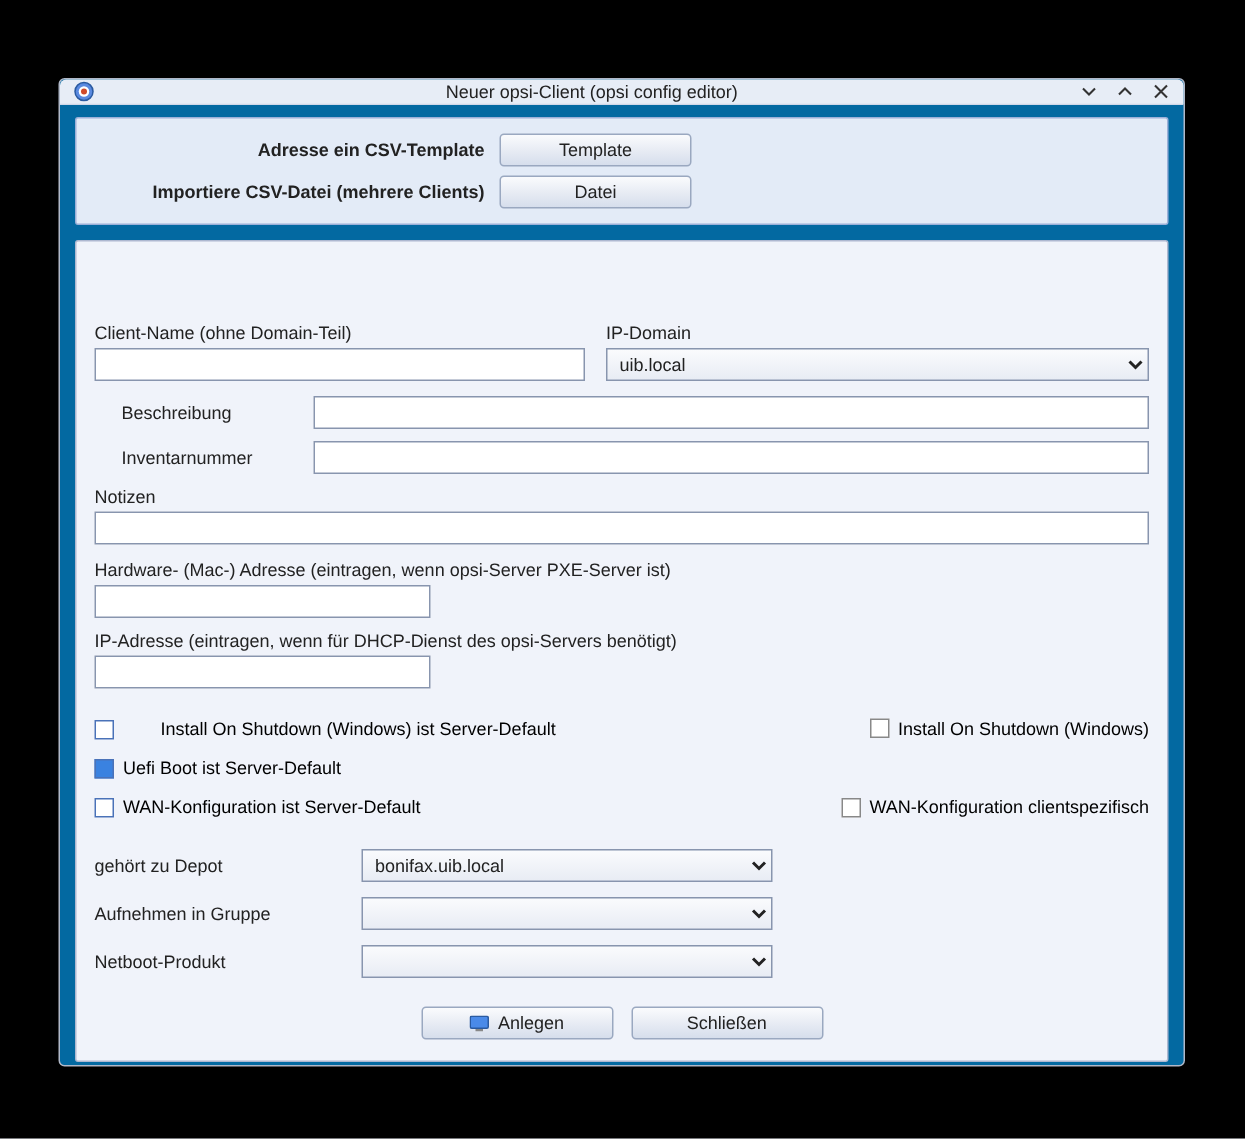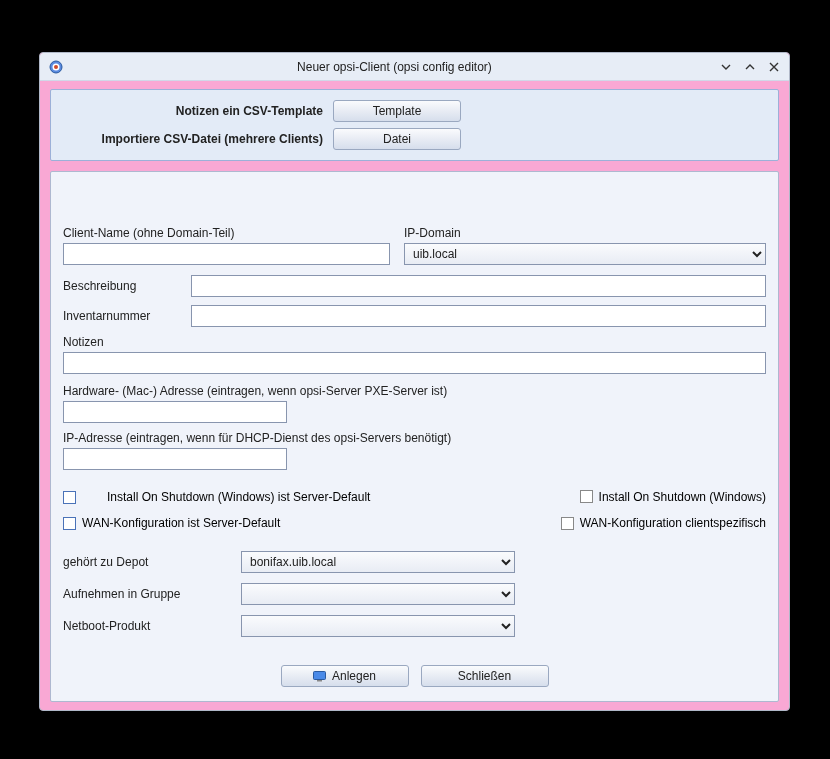--- a/index.html
+++ b/index.html
@@ -1,38 +1,38 @@
 <!DOCTYPE html>
 <html><head>
 <meta charset="utf-8">
 <style>
 * { box-sizing: border-box; margin: 0; padding: 0; }
 body { font-family: "Segoe UI", Arial, sans-serif; font-size: 12px; background: #000; width: 830px; height: 759px; position: relative; }
-.window { position: absolute; left: 39px; top: 52px; width: 751px; height: 659px; background: #f9a8d4; border: 1px solid #b0b8c8; border-radius: 4px; display: flex; flex-direction: column; }
+.window { position: absolute; left: 39px; top: 52px; width: 751px; height: 659px; background: #0369a1; border: 1px solid #b0b8c8; border-radius: 4px; display: flex; flex-direction: column; }
 .titlebar { display: flex; align-items: center; height: 28px; padding: 0 8px; background: #e7edf6; border-bottom: 1px solid #d0d8e8; border-radius: 4px 4px 0 0; }
 .titlebar .icon-app { width: 16px; height: 16px; margin-right: 6px; }
 .titlebar .title { flex: 1; text-align: center; font-size: 12px; color: #222; }
 .winbtns { display: flex; gap: 10px; align-items: center; }
 .winbtns span { width: 14px; height: 14px; cursor: pointer; color: #333; display: inline-flex; align-items: center; justify-content: center; }
 
 .content { padding: 8px 10px; display: flex; flex-direction: column; flex: 1; }
 
 .csv-panel { border: 1px solid #9cb0d8; background: #e3ebf7; border-radius: 2px; padding: 10px 12px; }
 .csv-row { display: flex; align-items: center; margin-bottom: 6px; }
 .csv-row:last-child { margin-bottom: 0; }
 .csv-label { width: 270px; text-align: right; padding-right: 10px; font-weight: bold; color: #222; }
 
 .btn { background: linear-gradient(to bottom, #fafbfd, #e8ecf4 50%, #d6deec); border: 1px solid #9aa8c0; border-radius: 3px; height: 22px; min-width: 128px; padding: 0 16px; font-size: 12px; color: #222; cursor: pointer; display: inline-flex; align-items: center; justify-content: center; gap: 6px; }
 
 .main-panel { border: 1px solid #aeb8d0; background: #f0f3fa; border-radius: 2px; padding: 10px 12px; margin-top: 10px; flex: 1; display: flex; flex-direction: column; }
 
 .row2col { display: flex; gap: 14px; }
 .col { display: flex; flex-direction: column; flex: 1; margin-top: 44px; }
 .lbl { color: #222; margin-bottom: 3px; }
-.fld { display: flex; align-items: center; margin-bottom: 8px; }
+.fld { display: flex; align-items: center; margin-bottom: 8px; margin-left: 18px; }
 .fld .lbl2 { width: 128px; color: #222; }
 
 input.txt, select.sel { height: 22px; border: 1px solid #8895ae; background: #fff; padding: 0 4px; font-size: 12px; color: #222; border-radius: 0; }
 select.sel { background: linear-gradient(to bottom, #fafbfd, #e8ecf4); }
 
 .full { width: 100%; }
 .w-small { width: 224px; }
 
 .checkrow { display: flex; align-items: center; margin: 6px 0; }
 .checkrow.split { justify-content: space-between; }
@@ -79,21 +79,21 @@
             <path d="M2 2 L10 10 M10 2 L2 10" stroke="#333" stroke-width="1.4"></path>
           </svg>
         </span>
     </div>
   </div>
 
   <div class="content">
 
     <div class="csv-panel">
       <div class="csv-row">
-        <div class="csv-label">Notizen ein CSV-Template</div>
+        <div class="csv-label">Adresse ein CSV-Template</div>
         <button class="btn">
             <span>Template</span>
           </button>
       </div>
       <div class="csv-row">
         <div class="csv-label">Importiere CSV-Datei (mehrere Clients)</div>
         <button class="btn">
             <span>Datei</span>
           </button>
       </div>
@@ -145,20 +145,24 @@
         <div style="display:flex;align-items:center;gap:25px;">
           <span class="cb"></span>
           <span>Install On Shutdown (Windows) ist Server-Default</span>
         </div>
         <div style="display:flex;align-items:flex-start;">
           <span class="cb gray"></span>
           <span>Install On Shutdown (Windows)</span>
         </div>
       </div>
 
+      <div class="checkrow">
+        <span class="cb filled"></span>
+        <span>Uefi Boot ist Server-Default</span>
+      </div>
 
       <div class="checkrow split">
         <div style="display:flex;align-items:center;justify-content:center;">
           <span class="cb"></span>
           <span>WAN-Konfiguration ist Server-Default</span>
         </div>
         <div style="display:flex;align-items:center;">
           <span class="cb gray"></span>
           <span>WAN-Konfiguration clientspezifisch</span>
         </div>

